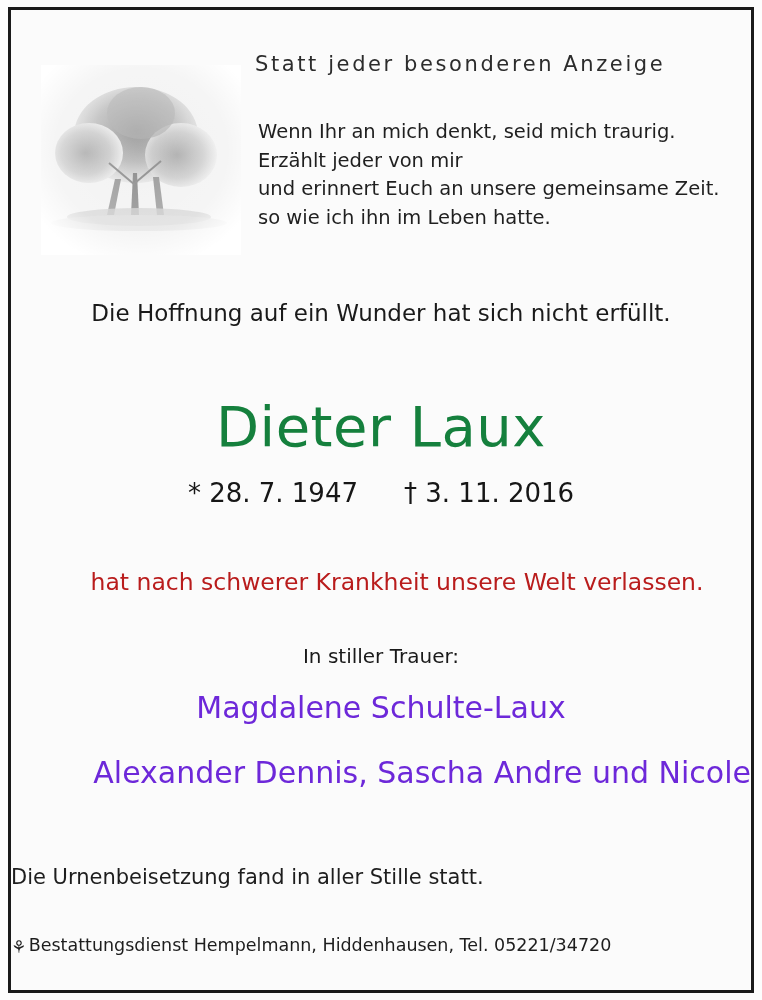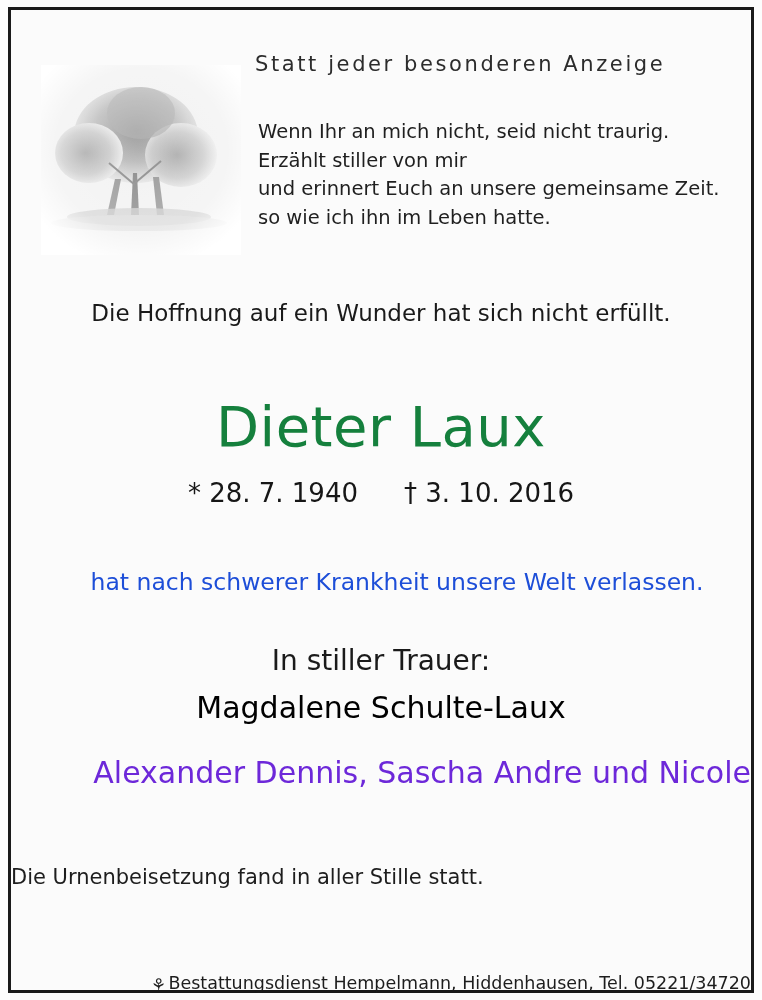--- a/index.html
+++ b/index.html
@@ -99,42 +99,42 @@
   }
   .dates .birth { margin-right: 46px; }
 
   .verlassen {
     position: absolute;
     left: 0;
     right: 0;
     top: 558px;
     text-align: center;
     font-size: 23.5px;
-    color: #1d4ed8;
+    color: #b91c1c;
     padding-left: 32px;
   }
 
   .trauer-label {
     position: absolute;
     left: 0;
     right: 0;
     top: 634px;
     text-align: center;
-    font-size: 28px;
+    font-size: 20px;
     color: #1a1a1a;
   }
 
   .mourner1 {
     position: absolute;
     left: 0;
     right: 0;
     top: 680px;
     text-align: center;
     font-size: 30px;
-    color: #000000;
+    color: #6d28d9;
   }
   .mourner2 {
     position: absolute;
     left: 0;
     right: 0;
     top: 745px;
     text-align: right;
     font-size: 30px;
     color: #6d28d9;
   }
@@ -147,24 +147,23 @@
     text-align: left;
     font-size: 21px;
     color: #1d1d1d;
   }
 
   .footer {
     position: absolute;
     left: 0;
     right: 0;
     top: 925px;
-    text-align: right;
+    text-align: left;
     font-size: 17.5px;
     color: #1d1d1d;
-    margin-top: 38px;
   }
   .footer .mark {
     display: inline-block;
     vertical-align: -2px;
     margin-right: 2px;
   }
 </style>
 </head>
 <body>
 
@@ -203,32 +202,32 @@
           <path d="M94 120 L68 98" stroke="#8f8f8f" stroke-width="2" fill="none"></path>
           <ellipse cx="98" cy="152" rx="72" ry="9" fill="#cfcfcf" opacity="0.8"></ellipse>
           <ellipse cx="98" cy="158" rx="88" ry="8" fill="#dedede" opacity="0.7"></ellipse>
           <rect x="0" y="0" width="200" height="190" fill="url(#fade)"></rect>
         </svg>
       </div>
 
       <div class="statt">Statt jeder besonderen Anzeige</div>
 
       <div class="poem">
-        <div>Wenn Ihr an mich nicht, seid nicht traurig.</div>
-        <div>Erzählt stiller von mir</div>
+        <div>Wenn Ihr an mich denkt, seid mich traurig.</div>
+        <div>Erzählt jeder von mir</div>
         <div>und erinnert Euch an unsere gemeinsame Zeit.</div>
         <div>so wie ich ihn im Leben hatte.</div>
       </div>
 
       <div class="hoffnung">Die Hoffnung auf ein Wunder hat sich nicht erfüllt.</div>
 
       <div class="name">Dieter Laux</div>
 
       <div class="dates">
-        <span class="birth">* 28. 7. 1940</span><span class="death">† 3. 10. 2016</span>
+        <span class="birth">* 28. 7. 1947</span><span class="death">† 3. 11. 2016</span>
       </div>
 
       <div class="verlassen">hat nach schwerer Krankheit unsere Welt verlassen.</div>
 
       <div class="trauer-label">In stiller Trauer:</div>
       <div class="mourner1">Magdalene Schulte-Laux</div>
       <div class="mourner2">Alexander Dennis, Sascha Andre und Nicole</div>
 
       <div class="urne">Die Urnenbeisetzung fand in aller Stille statt.</div>
 

